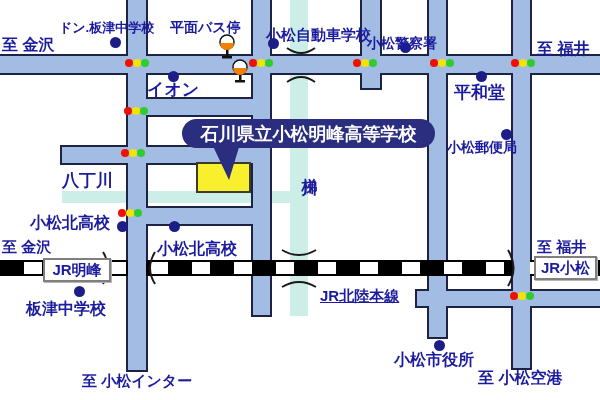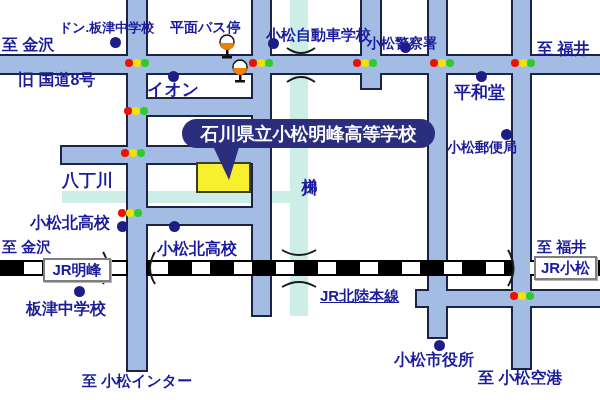--- a/index.html
+++ b/index.html
@@ -180,21 +180,20 @@
   <div class="station-box" style="left:534px;top:256px;width:63px;height:24px;">
       <span style="position:static;">JR小松</span>
     </div>
 
   <div class="lbl" style="left:2px;top:36px;font-size:16px;">至 金沢</div>
   <div class="lbl" style="left:59px;top:21px;font-size:13px;">ドン.板津中学校</div>
   <div class="lbl" style="left:162px;top:20px;font-size:14px;margin-left:8px;">平面バス停</div>
   <div class="lbl" style="left:266px;top:27px;font-size:15px;">小松自動車学校</div>
   <div class="lbl" style="left:367px;top:36px;font-size:14px;">小松警察署</div>
   <div class="lbl" style="left:537px;top:40px;font-size:16px;">至 福井</div>
-  <div class="lbl" style="left:18px;top:71px;font-size:16px;">旧 国道8号</div>
   <div class="lbl" style="left:147px;top:81px;font-size:17px;">イオン</div>
   <div class="lbl" style="left:454px;top:84px;font-size:17px;">平和堂</div>
   <div class="lbl" style="left:447px;top:140px;font-size:14px;">小松郵便局</div>
   <div class="lbl" style="left:62px;top:172px;font-size:17px;">八丁川</div>
   <div class="lbl lbl-v" style="left:301px;top:165px;font-size:16px;">梯川</div>
   <div class="lbl" style="left:30px;top:214px;font-size:16px;">小松北高校</div>
   <div class="lbl" style="left:157px;top:240px;font-size:16px;">小松北高校</div>
   <div class="lbl" style="left:2px;top:239px;font-size:15px;">至 金沢</div>
   <div class="lbl" style="left:537px;top:239px;font-size:15px;">至 福井</div>
   <div class="lbl" style="left:320px;top:288px;font-size:15px;text-decoration:underline;">JR北陸本線</div>

